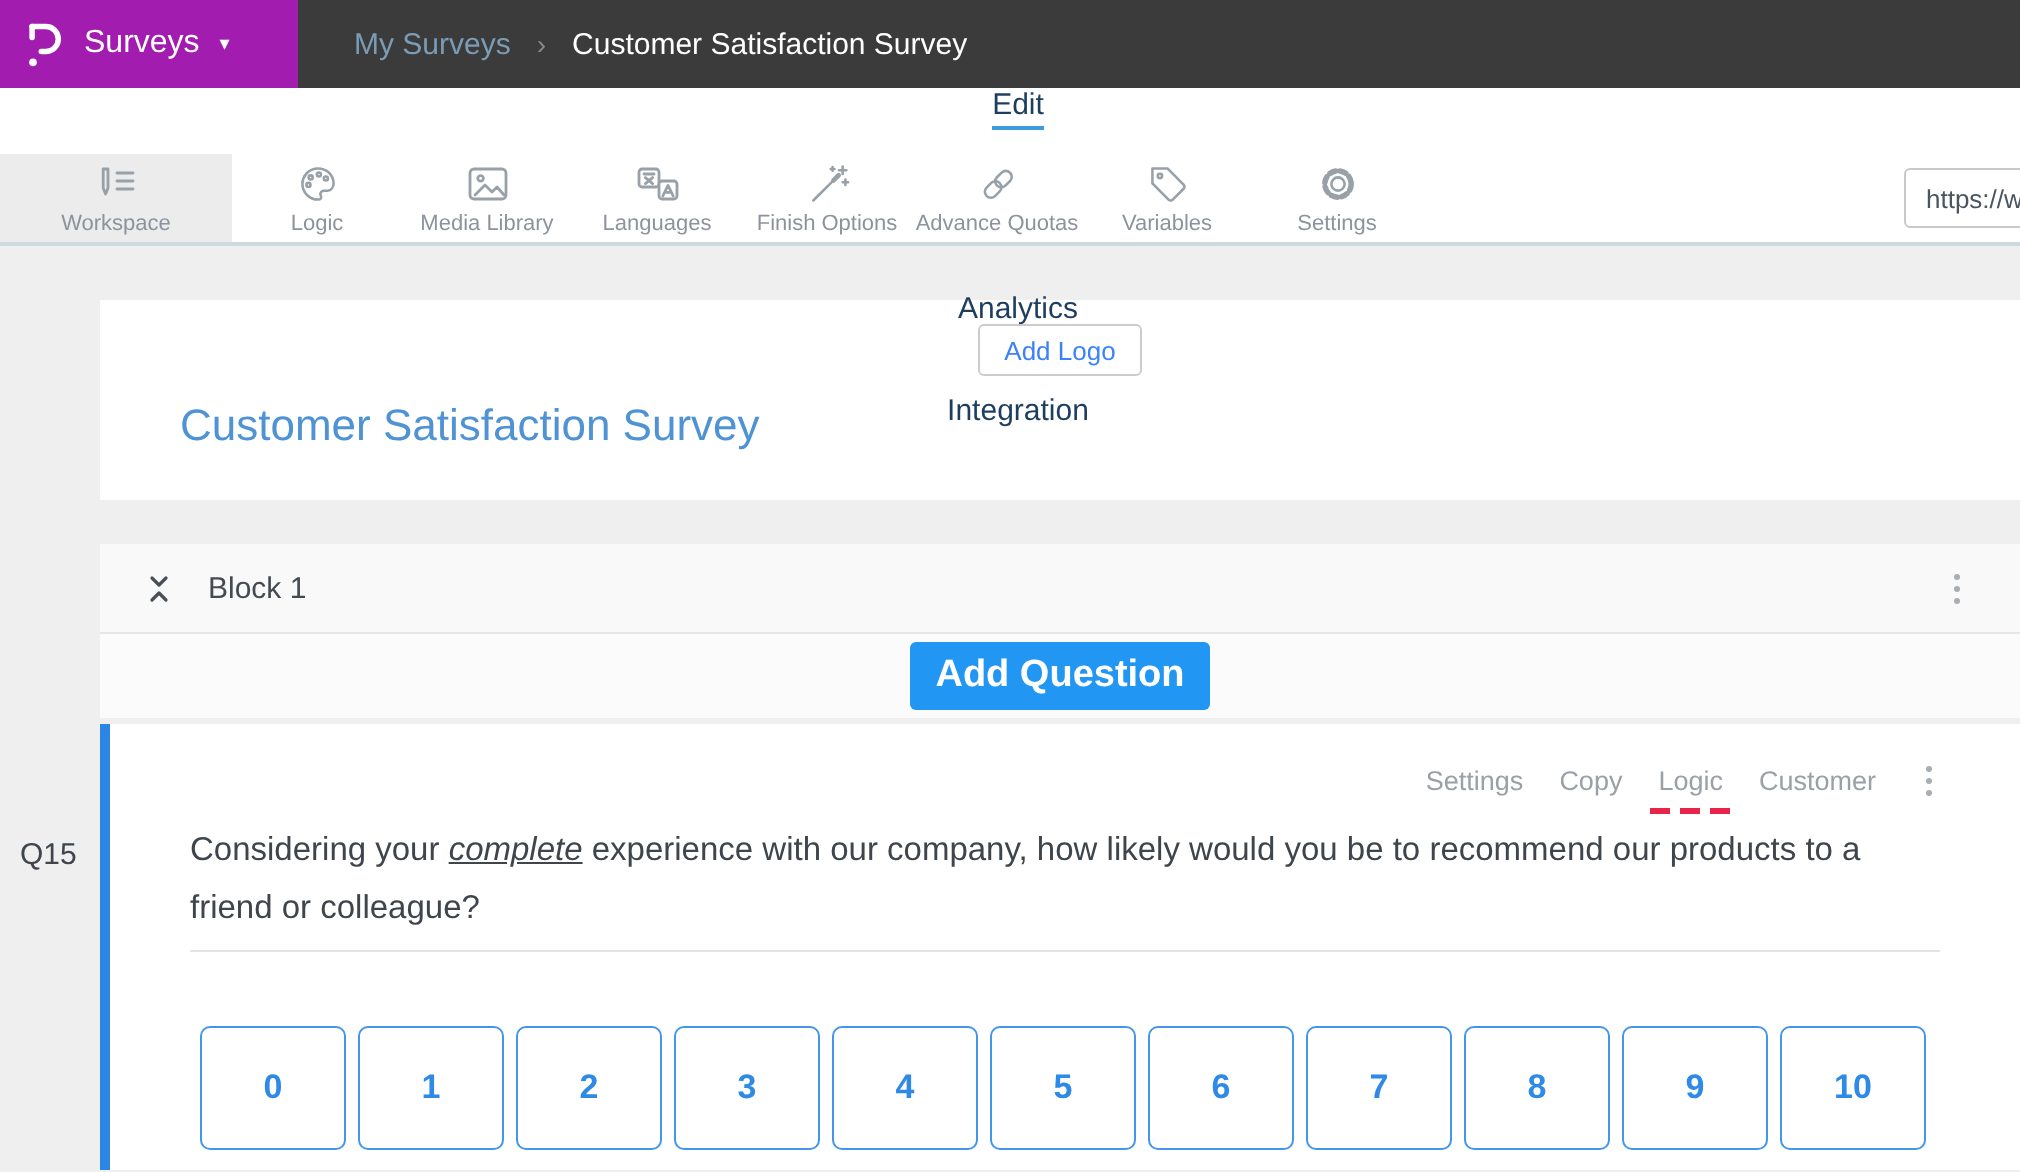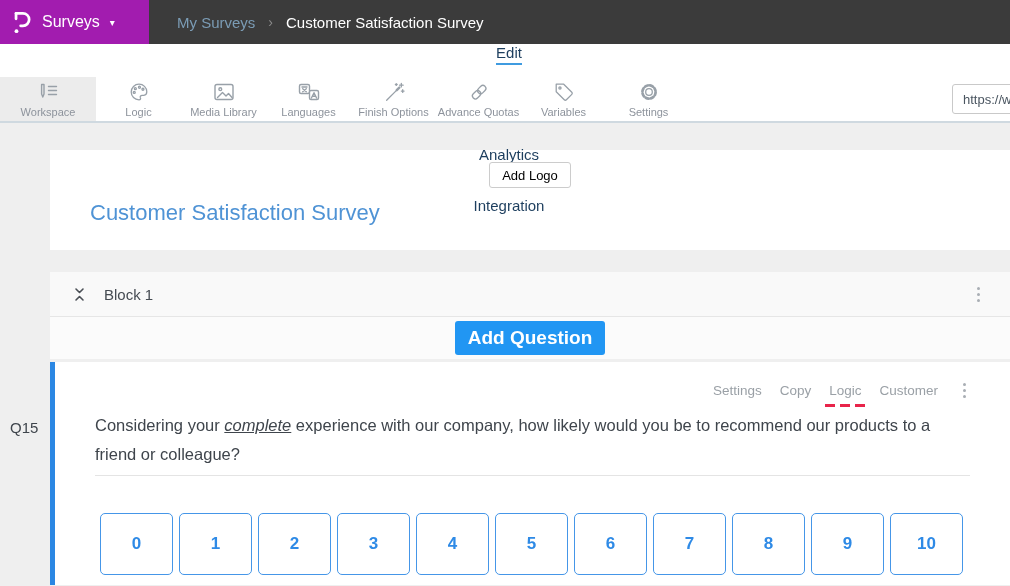--- a/index.html
+++ b/index.html
@@ -23,36 +23,36 @@
     padding-left:8px; gap:30px;flex-direction:column; }
   .tab { font-size:15px; color:#1d3e5e; font-weight:500; cursor:pointer;
     padding-bottom:2px; border-bottom:2px solid transparent; }
   .tab.active { border-bottom-color:#3f9be0; }
 
   
   .toolbar { height:46px; background:#fff; border-bottom:2px solid #cfd9e0;
     position:relative; display:flex; }
   .tb-item { width:85px; display:flex; flex-direction:column; align-items:center;
     justify-content:center; gap:2px; cursor:pointer; }
-  .tb-item.active { width:96px; background:#ececec; }
+  .tb-item.active { width:116px; background:#ececec; }
   .tb-icon { height:23px; display:flex; align-items:center; justify-content:center; }
   .tb-icon svg { stroke:#98a0a8; fill:none; stroke-width:1.4; stroke-linecap:round; stroke-linejoin:round; }
   .tb-label { font-size:11px; color:#8d939c; white-space:nowrap; }
   .url-box { position:absolute; left:952px; top:7px; }
   .url-box input { width:78px; height:30px; border:1px solid #c9c9c9; border-radius:3px;
     padding-left:10px; font-size:13px; color:#4a5560; font-family:inherit; outline:none; }
 
   
   .page { padding-top:27px; }
   .card { background:#fff; margin-left:50px; }
 
   .title-card { height:100px; padding-top:12px; }
   .add-logo-row { display:flex; justify-content:center; }
   .add-logo-btn { background:#fff; border:1px solid #cccccc; border-radius:3px;
-    font-size:13px; color:#000000; height:26px; padding:0 12px; font-family:inherit; cursor:pointer; }
+    font-size:13px; color:#3b82f6; height:26px; padding:0 12px; font-family:inherit; cursor:pointer; }
   .survey-title { margin:12px 0 0 40px; font-size:22px; font-weight:400; color:#4f93d5; }
 
   .block-card { margin-top:22px; }
   .block-header { height:45px; display:flex; align-items:center; background:#f9f9f9;
     border-bottom:1px solid #e6e6e6; }
   .collapse-btn { margin-left:22px; display:flex; cursor:pointer; }
   .collapse-btn svg { stroke:#4a4f55; fill:none; stroke-width:1.6; stroke-linecap:round; stroke-linejoin:round; }
   .block-title { margin-left:17px; font-size:15px; color:#454b52; }
   .kebab { margin-left:auto; margin-right:26px; display:flex; flex-direction:column;
     gap:3px; padding:4px; cursor:pointer; }

